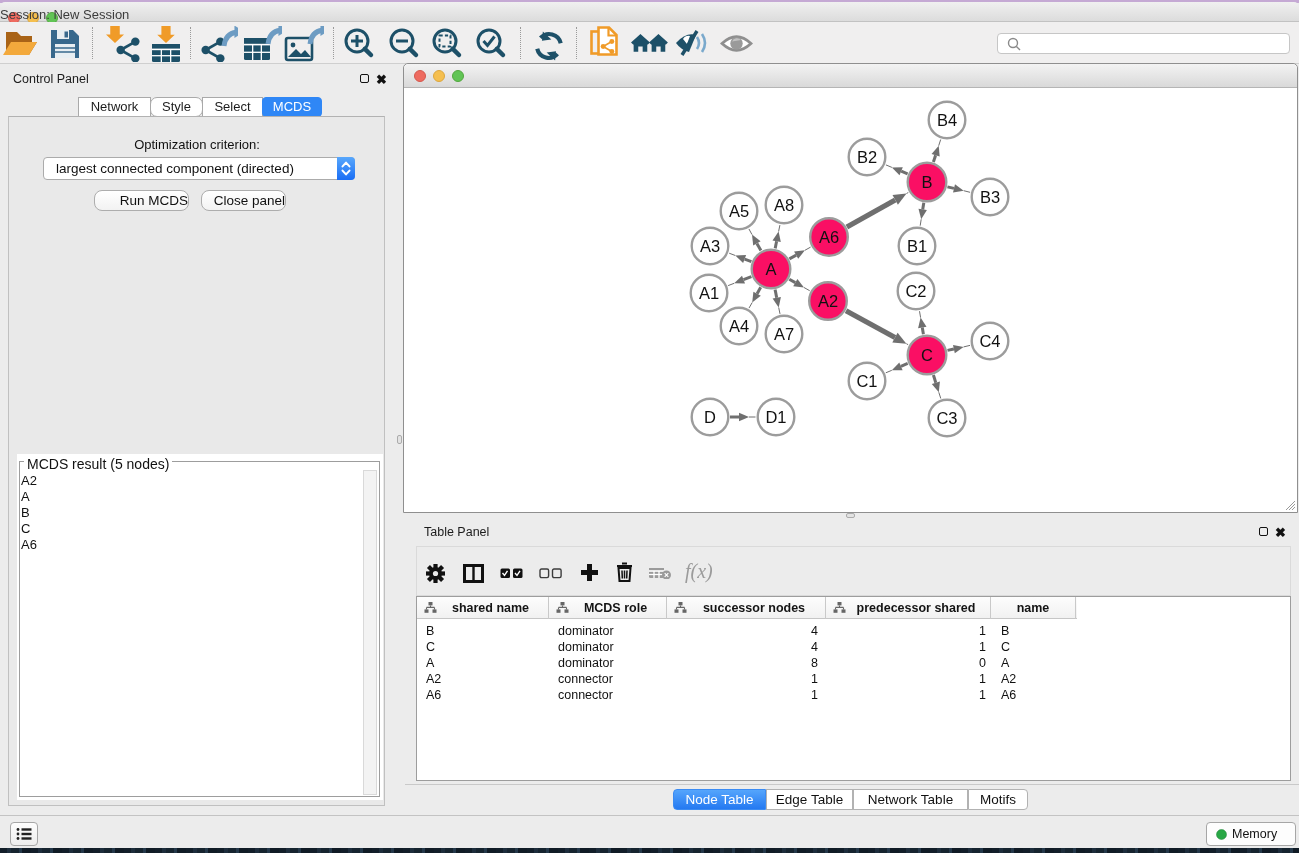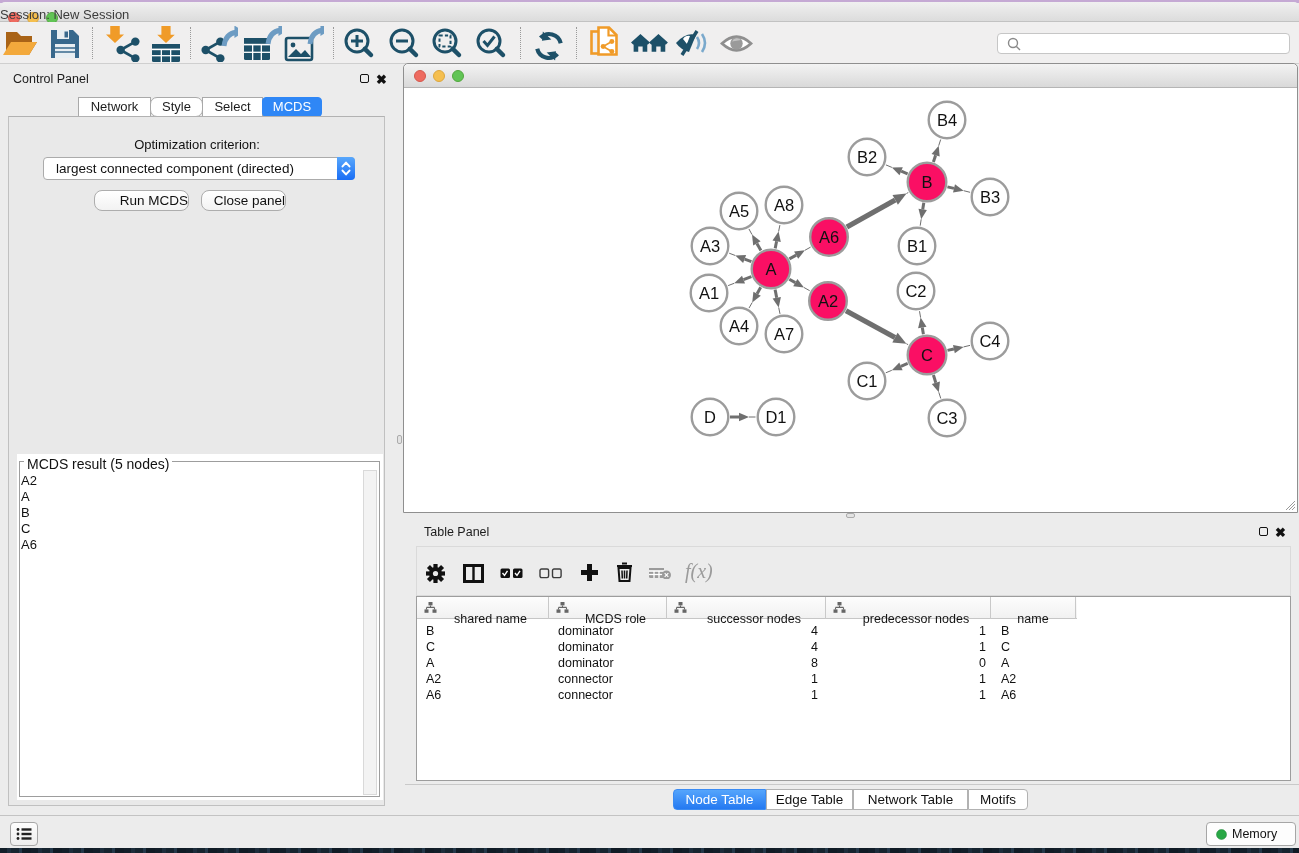--- a/index.html
+++ b/index.html
@@ -45,21 +45,21 @@
 #net-titlebar { left:0; top:0; width:893px; height:24px; background:linear-gradient(#f3f3f3,#d9d9d9); border-bottom:1px solid #b5b5b5; border-radius:5px 5px 0 0;}
 #net-title { left:0; top:5px; width:893px; text-align:center; font-size:13.5px; font-weight:700; color:#2e2e2e; }
 
 .handle { position:absolute; background:#e3e3e3; border:1px solid #ababab; border-radius:2px; }
 
 #tp-title { left:424px; top:525px; font-size:12.5px; color:#1c1c1c; }
 #tp-toolbar { left:416px; top:546px; width:875px; height:50px; border:1px solid #dadada; }
 #tbl { left:416px; top:596px; width:875px; height:185px; background:#fff; border:1px solid #9d9d9d; }
 #tbl-header { position:absolute; left:0; top:0; height:22px; background:linear-gradient(#fdfdfd,#f1f1f1); border-bottom:1px solid #c6c6c6; }
 .th { position:absolute; top:0; height:22px; border-right:1px solid #c9c9c9; font-size:12.5px; color:#141414; }
-.th span { position:absolute; left:8px; width:100%; text-align:center; top:15px; }
+.th span { position:absolute; left:8px; width:100%; text-align:center; top:4px;font-weight:bold; }
 .td { position:absolute; font-size:12.5px; color:#111; }
 .bt { position:absolute; top:789px; height:21px; background:#fff; border:1px solid #b2b2b2; font-size:13.5px; color:#111;
   text-align:center; line-height:19px; }
 #bt-node { background:linear-gradient(#55a5fc,#2479f1); color:#fff; border:1px solid #3b8bf2; border-radius:4px 0 0 4px; }
 #bt-motif { border-radius:0 4px 4px 0; }
 
 #statusbar { left:0; top:815px; width:1299px; height:33px; background:#ececec; border-top:1px solid #c3c3c3; }
 #sb-left { left:10px; top:6px; width:28px; height:24px; background:linear-gradient(#fdfdfd,#ededed); border:1px solid #a6a6a6; border-radius:4px; }
 #sb-mem { left:1206px; top:6px; width:90px; height:24px; background:#fdfdfd; border:1px solid #a6a6a6; border-radius:4px; font-size:12.5px; color:#111; }
 #wall-bot { left:0; top:848px; width:1299px; height:5px; background:repeating-linear-gradient(90deg,#121e29 0 7px,#1d2d3c 7px 11px,#16242f 11px 19px,#24384a 19px 22px,#101b25 22px 31px); }
@@ -403,21 +403,21 @@
     <div class="th" style="left:0;width:132px;">
         <span>shared name</span>
       </div>
     <div class="th" style="left:132px;width:118px;">
         <span>MCDS role</span>
       </div>
     <div class="th" style="left:250px;width:159px;">
         <span>successor nodes</span>
       </div>
     <div class="th" style="left:409px;width:165px;">
-        <span>predecessor nodes</span>
+        <span>predecessor shared</span>
       </div>
     <div class="th" style="left:574px;width:85px;">
         <span style="left:0">name</span>
       </div>
   </div>
 <svg class="abs" style="left:7px;top:5px" width="13" height="12" viewBox="0 0 13 12">
       <rect x="4.5" y="0" width="4" height="3.4" fill="#666"></rect>
       <path d="M6.5 3.4 v2 M2.5 5.4 h8 M2.5 5.4 v2 M10.5 5.4 v2" stroke="#666" stroke-width="1.1" fill="none"></path>
       <rect x="0.5" y="7.4" width="4" height="3.4" fill="#666"></rect>
       <rect x="8.5" y="7.4" width="4" height="3.4" fill="#666"></rect>

